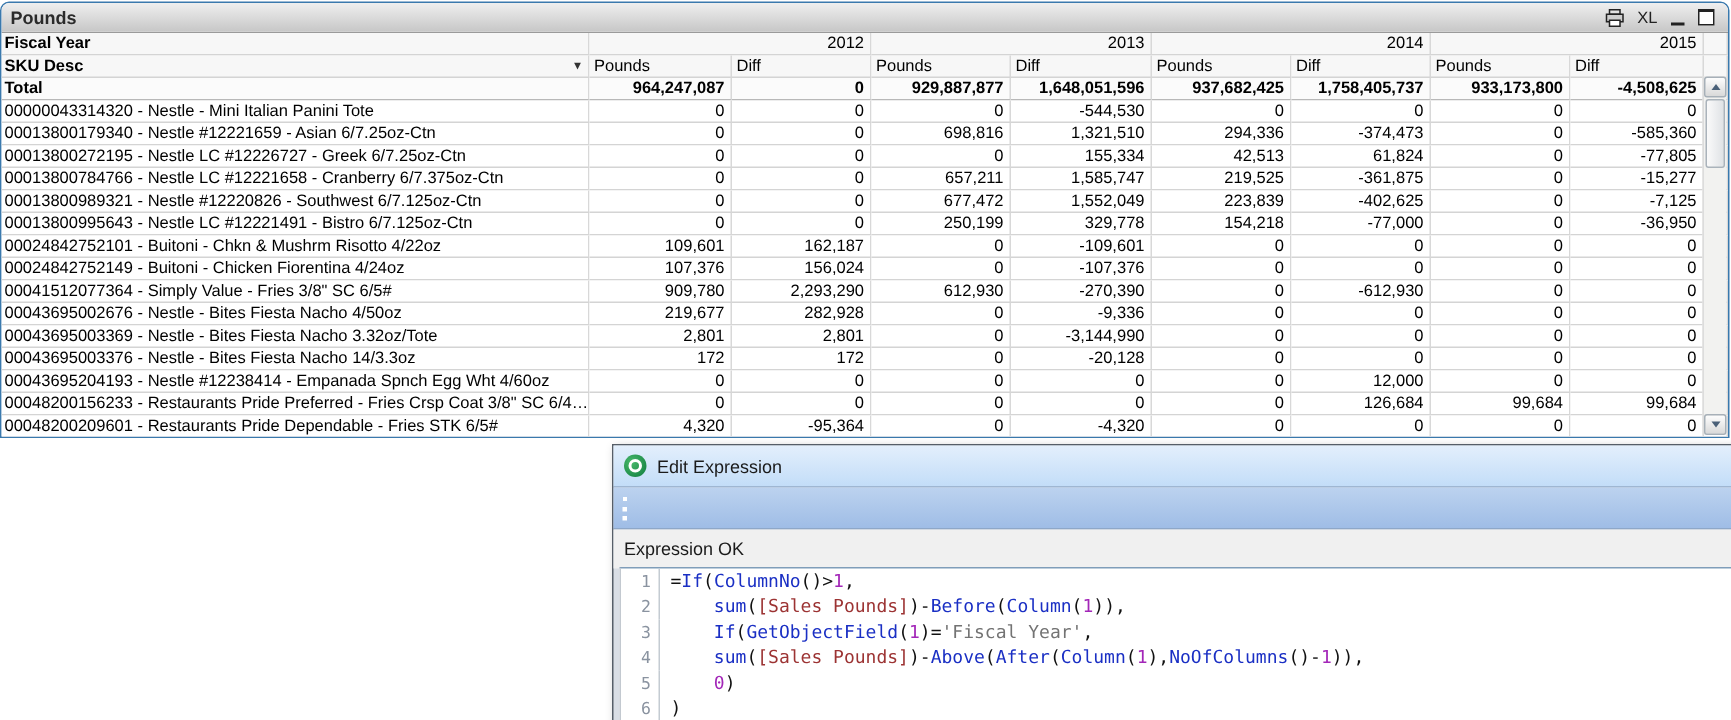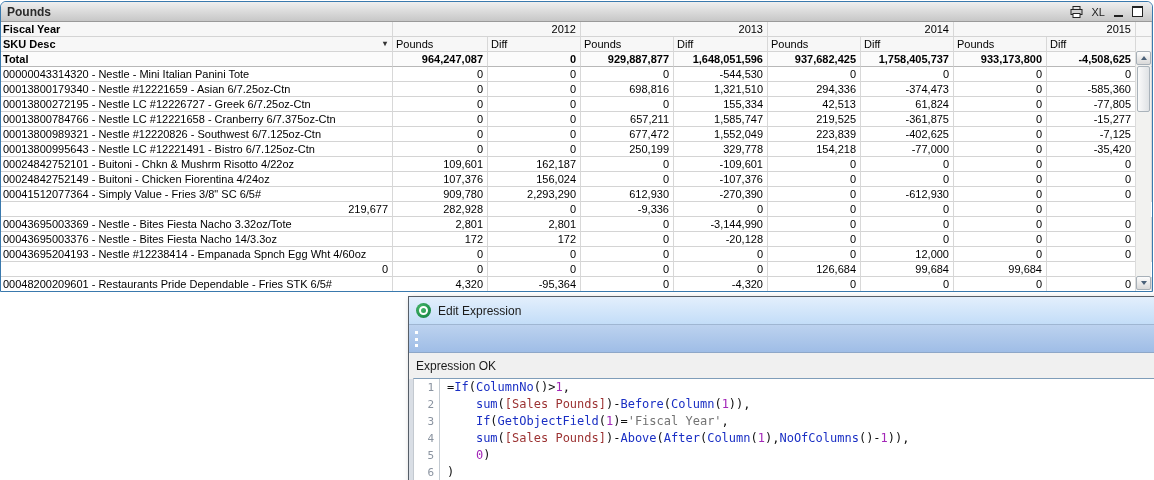--- a/index.html
+++ b/index.html
@@ -224,21 +224,21 @@
       </div>
       <div class="prow">
         <div class="cell skucell">00013800995643 - Nestle LC #12221491 - Bistro 6/7.125oz-Ctn</div>
         <div class="cell rnum">0</div>
         <div class="cell rnum">0</div>
         <div class="cell rnum">250,199</div>
         <div class="cell rnum">329,778</div>
         <div class="cell rnum">154,218</div>
         <div class="cell rnum">-77,000</div>
         <div class="cell rnum">0</div>
-        <div class="cell rnum">-35,420</div>
+        <div class="cell rnum">-36,950</div>
         <div class="cell"></div>
       </div>
       <div class="prow">
         <div class="cell skucell">00024842752101 - Buitoni - Chkn &amp; Mushrm Risotto 4/22oz</div>
         <div class="cell rnum">109,601</div>
         <div class="cell rnum">162,187</div>
         <div class="cell rnum">0</div>
         <div class="cell rnum">-109,601</div>
         <div class="cell rnum">0</div>
         <div class="cell rnum">0</div>
@@ -264,20 +264,21 @@
         <div class="cell rnum">2,293,290</div>
         <div class="cell rnum">612,930</div>
         <div class="cell rnum">-270,390</div>
         <div class="cell rnum">0</div>
         <div class="cell rnum">-612,930</div>
         <div class="cell rnum">0</div>
         <div class="cell rnum">0</div>
         <div class="cell"></div>
       </div>
       <div class="prow">
+        <div class="cell skucell">00043695002676 - Nestle - Bites Fiesta Nacho 4/50oz</div>
         <div class="cell rnum">219,677</div>
         <div class="cell rnum">282,928</div>
         <div class="cell rnum">0</div>
         <div class="cell rnum">-9,336</div>
         <div class="cell rnum">0</div>
         <div class="cell rnum">0</div>
         <div class="cell rnum">0</div>
         <div class="cell rnum">0</div>
         <div class="cell"></div>
       </div>
@@ -311,20 +312,21 @@
         <div class="cell rnum">0</div>
         <div class="cell rnum">0</div>
         <div class="cell rnum">0</div>
         <div class="cell rnum">0</div>
         <div class="cell rnum">12,000</div>
         <div class="cell rnum">0</div>
         <div class="cell rnum">0</div>
         <div class="cell"></div>
       </div>
       <div class="prow">
+        <div class="cell skucell">00048200156233 - Restaurants Pride Preferred - Fries Crsp Coat 3/8" SC 6/4…</div>
         <div class="cell rnum">0</div>
         <div class="cell rnum">0</div>
         <div class="cell rnum">0</div>
         <div class="cell rnum">0</div>
         <div class="cell rnum">0</div>
         <div class="cell rnum">126,684</div>
         <div class="cell rnum">99,684</div>
         <div class="cell rnum">99,684</div>
         <div class="cell"></div>
       </div>

